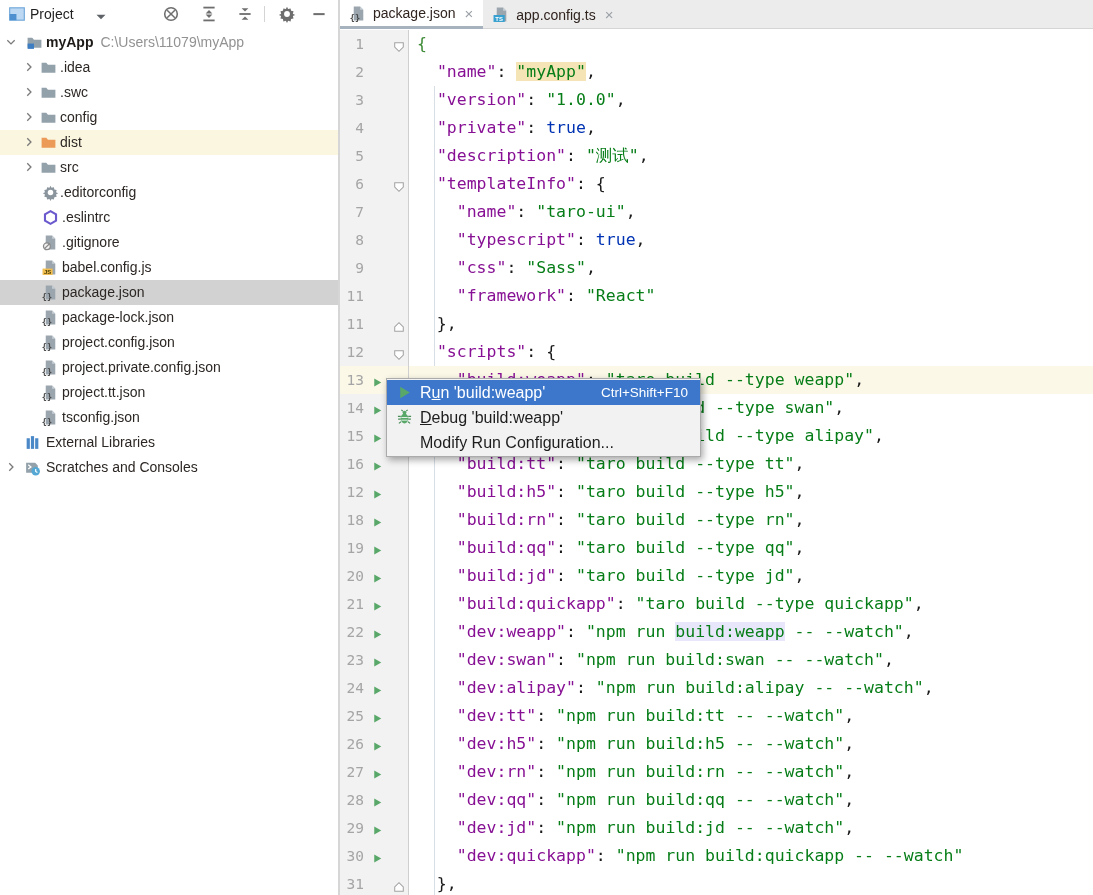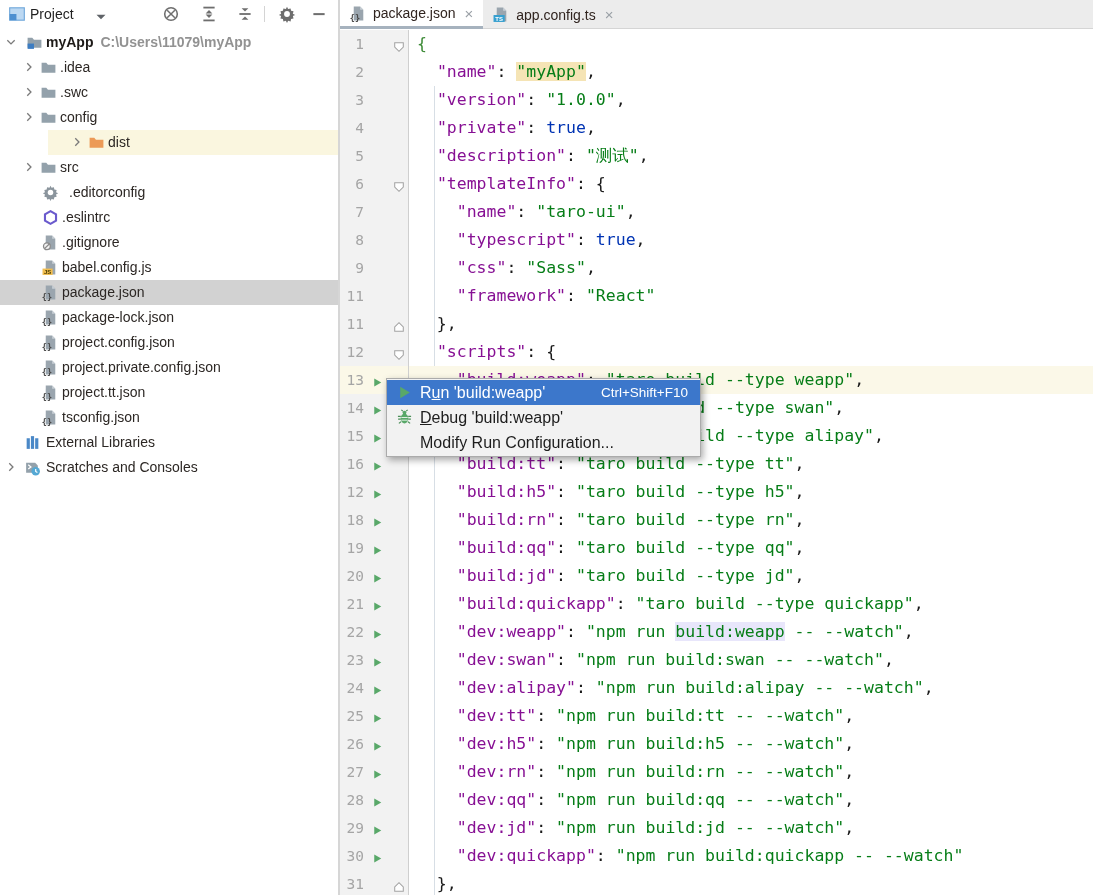--- a/index.html
+++ b/index.html
@@ -11,26 +11,26 @@
   #project-panel { position:absolute; left:0; top:0; width:338px; height:714px; background:#fff; }
   #panel-header { position:relative; height:29px; }
   #panel-header .hicon { position:absolute; top:5px; width:18px; height:18px; display:flex;
     align-items:center; justify-content:center; }
   #panel-title { position:absolute; left:30px; top:6px; font-size:14px; color:#1f1f1f; }
   .hdivider { position:absolute; left:264px; top:6px; width:1px; height:16px; background:#d4d4d4; }
 
   #tree { position:absolute; top:30px; left:0; width:338px; }
   .tree-row { position:relative; height:25px; width:338px; }
   .tree-row.selected { background:#d2d2d2; }
-  .tree-row.yellow { background:#faf6df;margin-left:48px; }
+  .tree-row.yellow { background:#faf6df; }
   .tree-row .chev { position:absolute; top:5px; width:14px; height:14px; }
   .tree-row .ticon { position:absolute; top:4px; width:17px; height:17px; }
   .tree-row .tlabel { position:absolute; top:0; line-height:25px; font-size:14px; color:#2c2724; white-space:nowrap; }
   .tree-row .tlabel.bold { font-weight:bold; color:#1d1a18; }
-  .tree-row .tsuffix { margin-left:7px; color:#929292; font-weight:bold; font-size:14px; }
+  .tree-row .tsuffix { margin-left:7px; color:#929292; font-weight:normal; font-size:14px; }
 
   #panel-splitter { position:absolute; left:338px; top:0; width:2px; height:895px; background:#d6d6d6; }
 
   
   #editor { position:absolute; left:340px; top:0; width:753px; height:895px; background:#fff; }
   #tabbar { position:relative; height:29px; background:#ececec; border-bottom:1px solid #d5d5d5; display:flex; }
   .tab { position:relative; height:29px; display:flex; align-items:center; padding:0 10px 0 10px; cursor:default; }
   .tab.active { background:#fff; border-bottom:3px solid #a6b2be; }
   .tab .tabicon { width:17px; height:17px; margin-right:6px; }
   .tab .tablabel { font-size:14px; color:#30241f; white-space:nowrap; }
@@ -172,21 +172,21 @@
           <span class="ticon" style="left: 40px;"><svg width="100%" height="100%" viewBox="0 0 16 16" xmlns="http://www.w3.org/2000/svg">
               <path d="M1.5 3.5h4.4l1.6 2h7v7.5h-13z" fill="#93a1ab"></path>
             </svg></span>
           <span class="tlabel" style="left: 60px;"><span>src</span></span>
         </div>
         <div class="tree-row">
           <span class="ticon" style="left: 42px;"><svg width="100%" height="100%" viewBox="0 0 16 16" xmlns="http://www.w3.org/2000/svg">
               <path d="M8 1.6l1 2 2.2-.6 .4 2.2 2.2 .4-.6 2.2 2 1-2 1 .6 2.2-2.2 .4-.4 2.2-2.2-.6-1 2-1-2-2.2 .6-.4-2.2-2.2-.4 .6-2.2-2-1 2-1-.6-2.2 2.2-.4 .4-2.2 2.2 .6z" fill="#8b959d"></path>
               <circle cx="8" cy="8" r="2.6" fill="#fff"></circle>
             </svg></span>
-          <span class="tlabel" style="left: 69px;"><span>.editorconfig</span></span>
+          <span class="tlabel" style="left: 60px;"><span>.editorconfig</span></span>
         </div>
         <div class="tree-row">
           <span class="ticon" style="left: 42px;"><svg width="100%" height="100%" viewBox="0 0 16 16" xmlns="http://www.w3.org/2000/svg">
               <path d="M8 2l5.2 3v6L8 14 2.8 11V5z" fill="none" stroke="#6a5acd" stroke-width="2"></path>
             </svg></span>
           <span class="tlabel" style="left: 62px;"><span>.eslintrc</span></span>
         </div>
         <div class="tree-row">
           <span class="ticon" style="left: 42px;"><svg width="100%" height="100%" viewBox="0 0 16 16" xmlns="http://www.w3.org/2000/svg">
               <path d="M3.5 1.5h6l3 3v10h-9z" fill="#9aa5ae"></path>

